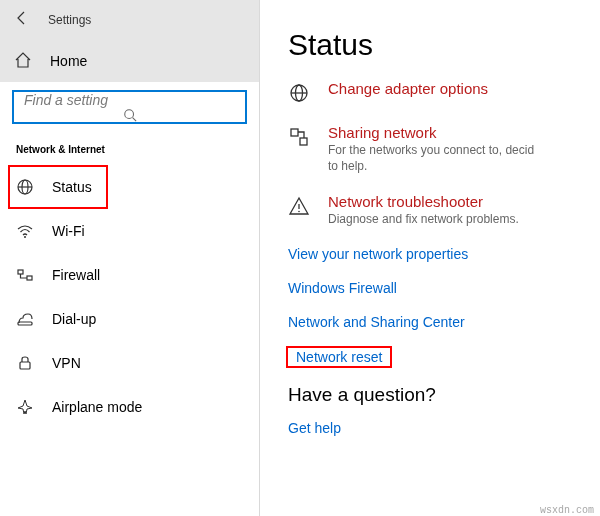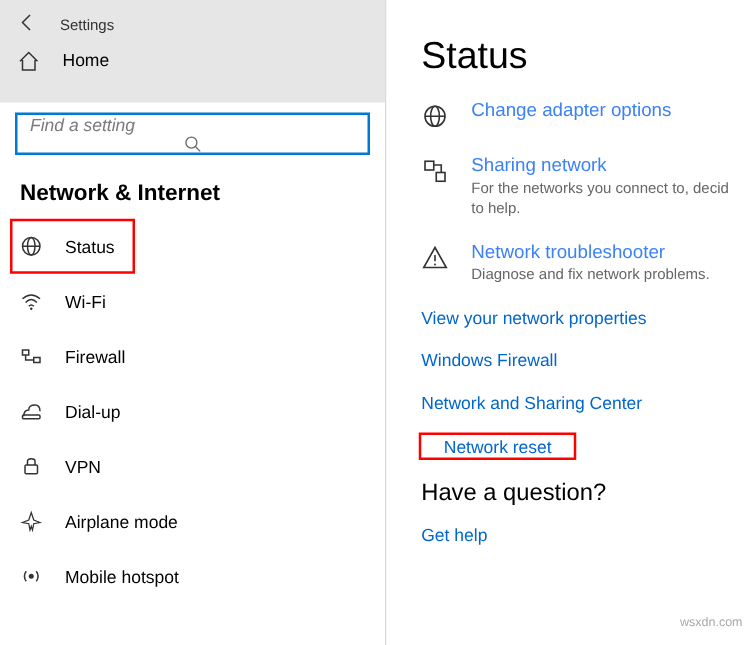--- a/index.html
+++ b/index.html
@@ -10,21 +10,21 @@
     }
     body {
       width: 600px;
       height: 516px;
       background: #ffffff;
       overflow: hidden;
       display: flex;
       position: relative;
     }
     .sidebar {
-      width: 309px;
+      width: 260px;
       background: #ffffff;
       border-right: 1px solid #d9d9d9;
       display: flex;
       flex-direction: column;
     }
     .topbar {
       background: #e6e6e6;
       height: 40px;
       display: flex;
       align-items: center;
@@ -32,20 +32,21 @@
       gap: 18px;
     }
     .topbar .title {
       font-size: 12px;
       color: #333;
     }
     .home-row {
       background: #e6e6e6;
       height: 42px;
       display: flex;
+      align-items: center;
       padding: 0 14px;
       gap: 18px;
       font-size: 14px;
       color: #000;
     }
     .search-wrap {
       padding: 8px 12px;
     }
     .search-box {
       border: 2px solid #0078d4;
@@ -64,21 +65,21 @@
       font-style: italic;
       width: 100%;
       background: transparent;
     }
     .search-box input::placeholder {
       color: #7a7a7a;
       font-style: italic;
     }
     .section-title {
       padding: 12px 16px 10px 16px;
-      font-size: 18px;
+      font-size: 10px;
       font-weight: 600;
       color: #000;
     }
     .nav-item {
       display: flex;
       align-items: center;
       padding: 0 16px;
       height: 44px;
       gap: 18px;
       font-size: 14px;
@@ -120,51 +121,51 @@
     }
     .option-row .icon {
       width: 22px;
       height: 22px;
       color: #333;
       flex-shrink: 0;
       margin-top: 2px;
     }
     .option-row .text .primary {
       font-size: 15px;
-      color: #3b82f6;
+      color: #b91c1c;
     }
     .option-row .text .secondary {
       font-size: 12px;
       color: #666;
       margin-top: 2px;
     }
     .link {
       color: #0066cc;
       font-size: 14px;
       margin-bottom: 18px;
       cursor: pointer;
     }
     .link.highlight {
       outline: 2px solid #ff0000;
       display: inline-block;
-      padding: 1px 18px;
+      padding: 1px 8px;
     }
     .content h2 {
       font-size: 19px;
       font-weight: 400;
       color: #000;
       margin-bottom: 14px;
     }
     .watermark {
       position: absolute;
       right: 6px;
-      bottom: 12px;
+      bottom: 0;
       color: #a8a8a8;
       font-size: 10px;
-      font-family: Liberation Sans, sans-serif;
+      font-family: Liberation Mono, monospace;
     }
   </style>
 </head>
 <body>
 
 <div class="sidebar">
   <div class="topbar">
     <span class="icon">
       <svg width="16" height="16" viewBox="0 0 16 16">
           <path d="M10 2 L4 8 L10 14" stroke="#333" stroke-width="1.2" fill="none"></path>
@@ -250,29 +251,20 @@
 
   <div class="nav-item">
     <span class="icon">
       <svg width="18" height="18" viewBox="0 0 18 18">
           <path d="M9 2 L11 8 L16 10 L11 11 L10 16 L9 13 L8 16 L7 11 L2 10 L7 8 Z" stroke="#333" stroke-width="1" fill="none"></path>
         </svg>
     </span>
     <span>Airplane mode</span>
   </div>
 
-  <div class="nav-item">
-    <span class="icon">
-      <svg width="18" height="18" viewBox="0 0 18 18">
-          <circle cx="9" cy="9" r="2" fill="#333"></circle>
-          <path d="M5 5 Q2 9 5 13 M13 5 Q16 9 13 13" stroke="#333" stroke-width="1.2" fill="none"></path>
-        </svg>
-    </span>
-    <span>Mobile hotspot</span>
-  </div>
 </div>
 
 <div class="content">
   <h1>Status</h1>
 
   <div class="option-row">
     <span class="icon">
       <svg width="22" height="22" viewBox="0 0 22 22">
           <circle cx="11" cy="11" r="8" stroke="#333" stroke-width="1.3" fill="none"></circle>
           <ellipse cx="11" cy="11" rx="3.5" ry="8" stroke="#333" stroke-width="1.3" fill="none"></ellipse>

